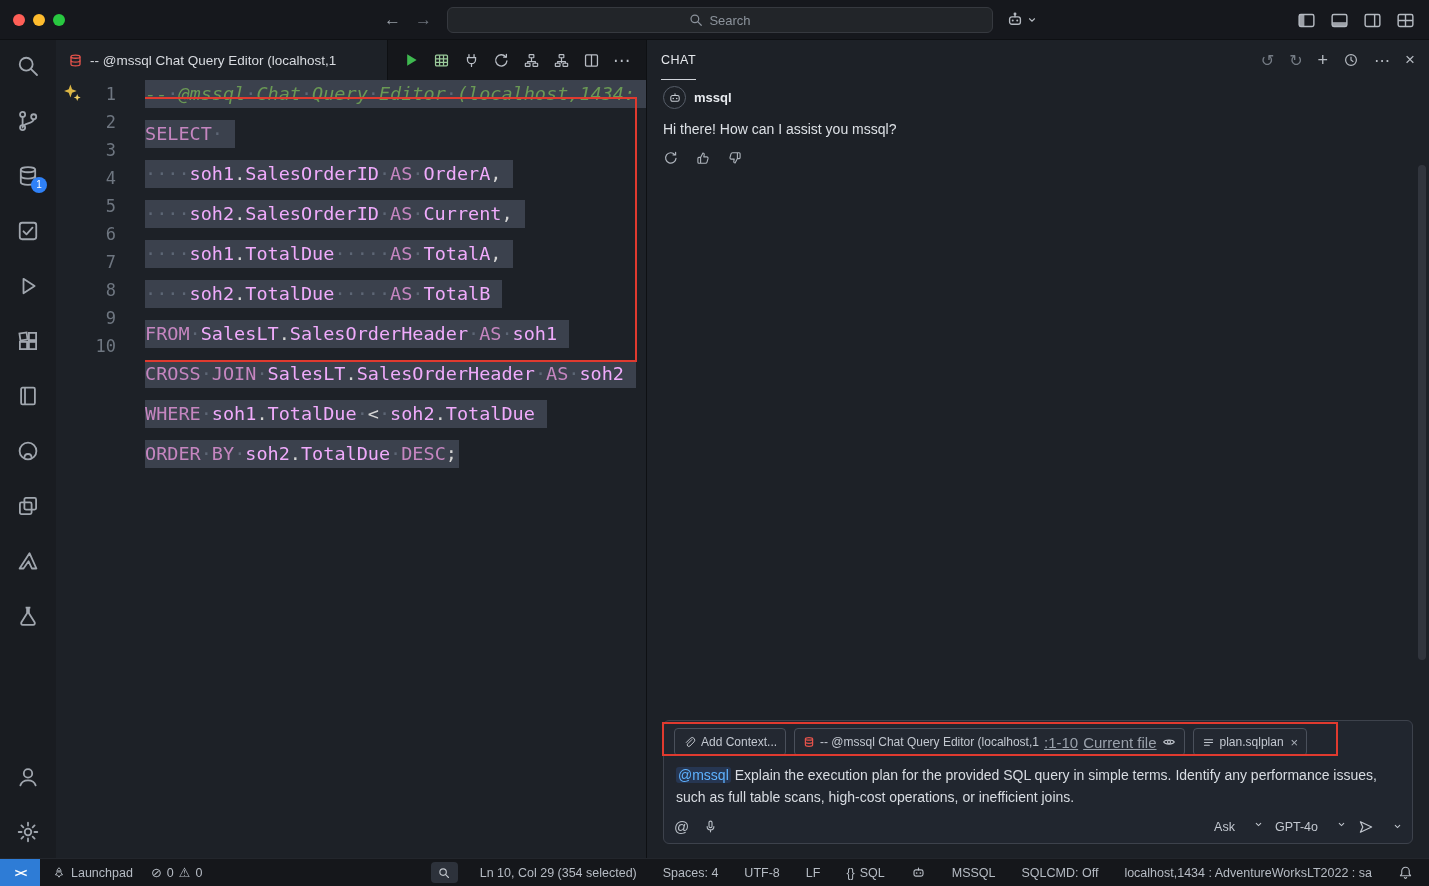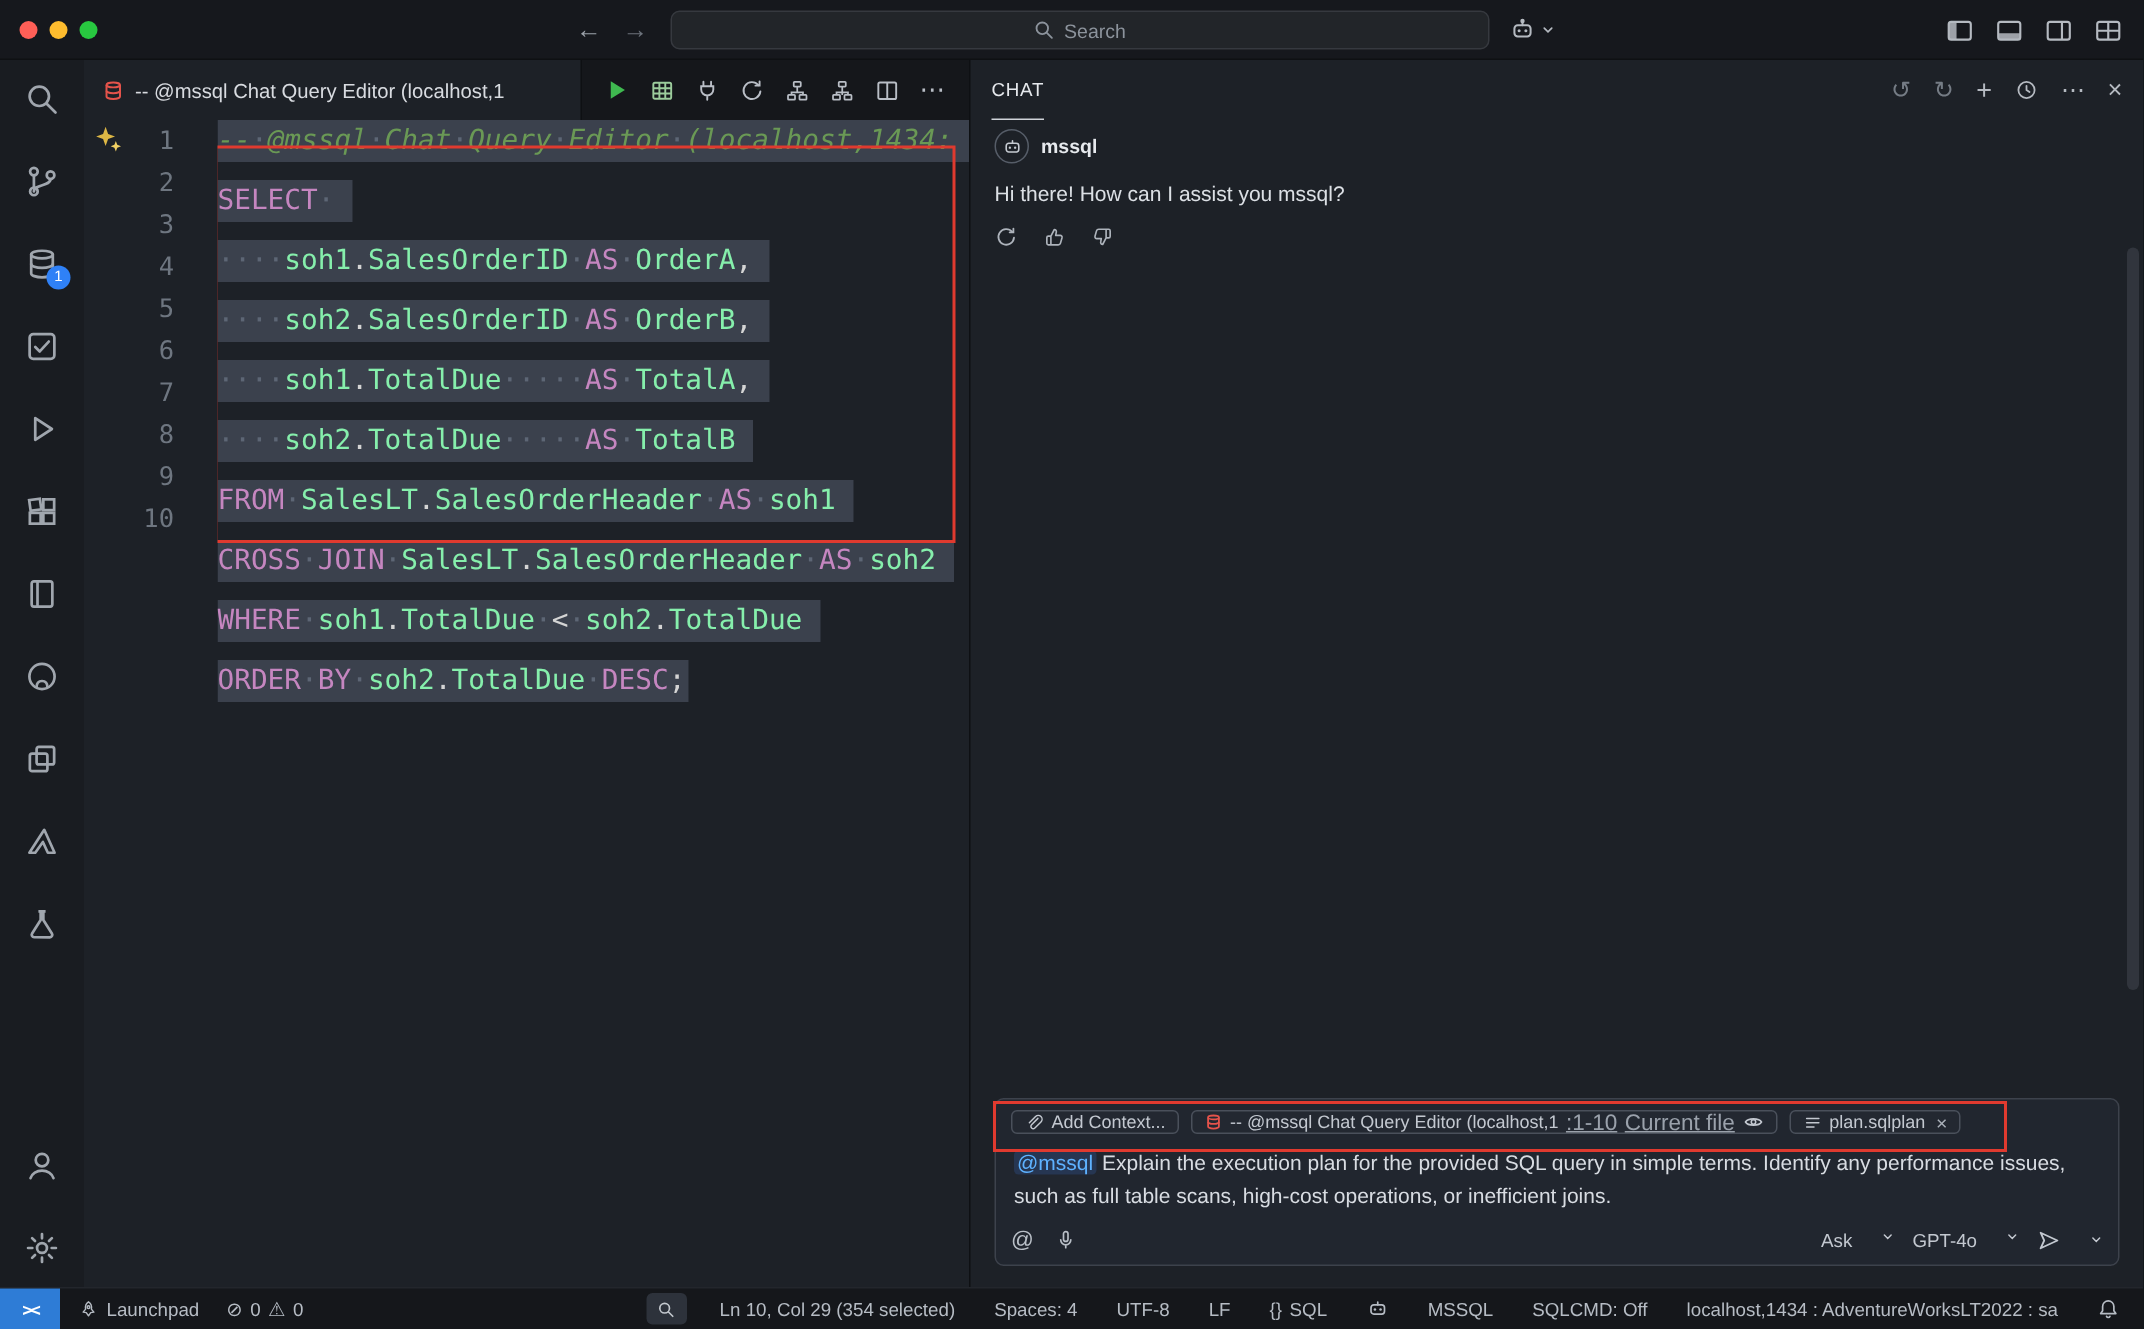--- a/index.html
+++ b/index.html
@@ -33,21 +33,21 @@
   .tabbar { height:40px; flex:none; background:#15171b; display:flex; }
   .tab { width:332px; flex:none; background:#1d2127; display:flex; align-items:center; gap:7px; padding:0 12px; border-right:1px solid #0e1013; font-size:13.5px; color:#d8dbe0; white-space:nowrap; overflow:hidden; }
   .editor-toolbar { margin-left:auto; display:flex; align-items:center; gap:13px; padding-right:16px; color:#b9bec6; }
   .editor-area { flex:1; min-height:0; display:flex; position:relative; }
   .gutter { width:89px; flex:none; position:relative; padding-right:29px; text-align:right; font-family:"DejaVu Sans Mono",monospace; font-size:17px; color:#6e7680; }
   .gutter-line { height:28px; line-height:28px; }
   .code-area { flex:1; min-width:0; position:relative; overflow:hidden; font-family:"DejaVu Sans Mono",monospace; font-size:18.5px; }
   .code-line { height:40px; line-height:28px; white-space:pre; }
   .sel { display:inline-block; background:#3b414d; padding-right:12px; }
   .sel-end { padding-right:2px; }
-  .tok-kw { color:#c586c0; } .tok-id { color:#86efac; } .tok-pun,.tok-op { color:#d4d4d4; }
+  .tok-kw { color:#c586c0; } .tok-id { color:#f0abfc; } .tok-pun,.tok-op { color:#d4d4d4; }
   .tok-cmt { color:#6a9955; font-style:italic; } .tok-ws { color:#5d6675; }
   .sparkle { position:absolute; left:6px; top:3px; }
   .anno { position:absolute; border:2px solid #e03a2f; pointer-events:none; z-index:40; }
   .anno-query { left:-2px; top:17px; width:494px; height:265px; }
 
   
   .chat-panel { flex:1; min-width:0; background:#1d2127; border-left:1px solid #0e1013; display:flex; flex-direction:column; position:relative; }
   .chat-header { height:40px; flex:none; display:flex; align-items:center; padding:0 14px; }
   .chat-title { height:100%; display:flex; align-items:center; font-size:12.5px; letter-spacing:.5px; color:#e6e9ed; border-bottom:1px solid #cfd3d9; }
   .chat-header-actions { margin-left:auto; display:flex; align-items:center; gap:15px; color:#b5bac1; font-size:16px; }
@@ -57,21 +57,21 @@
   .avatar { width:23px; height:23px; border-radius:50%; border:1px solid #565d68; display:flex; align-items:center; justify-content:center; color:#c6cbd2; }
   .msg-author { font-size:13px; font-weight:bold; color:#e7eaee; }
   .msg-text { margin-top:12px; font-size:14px; color:#dce0e5; }
   .msg-actions { margin-top:13px; display:flex; align-items:center; gap:16px; color:#adb3bb; }
   .chat-scrollbar { position:absolute; right:3px; top:125px; width:8px; height:495px; border-radius:4px; background:rgba(121,128,140,.22); }
 
   
   .chat-input-box { margin:0 16px 14px; border:1px solid #3d424c; border-radius:6px; background:#21262f; padding:7px 10px 8px; display:flex; flex-direction:column; }
   .chips-row { position:relative; display:flex; align-items:center; gap:8px; }
   .anno-chips { left:-12px; top:-6px; width:676px; height:34px; }
-  .chip { display:inline-flex; align-items:center; gap:5px; height:16px; padding:0 8px; border:1px solid #4a505b; border-radius:4px; font-size:12px; color:#c3c8d0; background:#232831; white-space:nowrap; }
+  .chip { display:inline-flex; align-items:center; gap:5px; height:28px; padding:0 8px; border:1px solid #4a505b; border-radius:4px; font-size:12px; color:#c3c8d0; background:#232831; white-space:nowrap; }
   .chip .dim { color:#9aa1ab; font-size:15px;text-decoration:underline; }
   .chip .chip-x { font-size:13px; color:#aab0b9; margin-left:2px; }
   .chat-input-text { margin:8px 2px 4px; font-size:14px; line-height:22px; color:#d8dce2; }
   .mention { color:#5eb2ff; background:rgba(59,130,246,.18); border-radius:3px; padding:0 2px; }
   .input-controls { display:flex; align-items:center; margin-top:6px; color:#b9bfc7; }
   .ctrl-left { display:flex; align-items:center; gap:14px; }
   .at-glyph { font-size:15px; }
   .ctrl-right { margin-left:auto; display:flex; align-items:center; gap:12px; font-size:12.5px; color:#c3c8d0; }
   .picker { display:inline-flex; gap:19px; }
 
@@ -319,21 +319,21 @@
             <div class="gutter-line">7</div>
             <div class="gutter-line">8</div>
             <div class="gutter-line">9</div>
             <div class="gutter-line">10</div>
           </div>
         <div class="code-area">
           <div class="anno anno-query"></div>
         <div class="code-line"><span class="sel"><span class="tok-cmt">--</span><span class="tok-ws">·</span><span class="tok-cmt">@mssql</span><span class="tok-ws">·</span><span class="tok-cmt">Chat</span><span class="tok-ws">·</span><span class="tok-cmt">Query</span><span class="tok-ws">·</span><span class="tok-cmt">Editor</span><span class="tok-ws">·</span><span class="tok-cmt">(localhost,1434:</span></span></div>
             <div class="code-line"><span class="sel"><span class="tok-kw">SELECT</span><span class="tok-ws">·</span></span></div>
             <div class="code-line"><span class="sel"><span class="tok-ws">····</span><span class="tok-id">soh1</span><span class="tok-pun">.</span><span class="tok-id">SalesOrderID</span><span class="tok-ws">·</span><span class="tok-kw">AS</span><span class="tok-ws">·</span><span class="tok-id">OrderA</span><span class="tok-pun">,</span></span></div>
-            <div class="code-line"><span class="sel"><span class="tok-ws">····</span><span class="tok-id">soh2</span><span class="tok-pun">.</span><span class="tok-id">SalesOrderID</span><span class="tok-ws">·</span><span class="tok-kw">AS</span><span class="tok-ws">·</span><span class="tok-id">OrderB</span><span class="tok-pun">,</span></span></div>
+            <div class="code-line"><span class="sel"><span class="tok-ws">····</span><span class="tok-id">soh2</span><span class="tok-pun">.</span><span class="tok-id">SalesOrderID</span><span class="tok-ws">·</span><span class="tok-kw">AS</span><span class="tok-ws">·</span><span class="tok-id">Current</span><span class="tok-pun">,</span></span></div>
             <div class="code-line"><span class="sel"><span class="tok-ws">····</span><span class="tok-id">soh1</span><span class="tok-pun">.</span><span class="tok-id">TotalDue</span><span class="tok-ws">·····</span><span class="tok-kw">AS</span><span class="tok-ws">·</span><span class="tok-id">TotalA</span><span class="tok-pun">,</span></span></div>
             <div class="code-line"><span class="sel"><span class="tok-ws">····</span><span class="tok-id">soh2</span><span class="tok-pun">.</span><span class="tok-id">TotalDue</span><span class="tok-ws">·····</span><span class="tok-kw">AS</span><span class="tok-ws">·</span><span class="tok-id">TotalB</span></span></div>
             <div class="code-line"><span class="sel"><span class="tok-kw">FROM</span><span class="tok-ws">·</span><span class="tok-id">SalesLT</span><span class="tok-pun">.</span><span class="tok-id">SalesOrderHeader</span><span class="tok-ws">·</span><span class="tok-kw">AS</span><span class="tok-ws">·</span><span class="tok-id">soh1</span></span></div>
             <div class="code-line"><span class="sel"><span class="tok-kw">CROSS</span><span class="tok-ws">·</span><span class="tok-kw">JOIN</span><span class="tok-ws">·</span><span class="tok-id">SalesLT</span><span class="tok-pun">.</span><span class="tok-id">SalesOrderHeader</span><span class="tok-ws">·</span><span class="tok-kw">AS</span><span class="tok-ws">·</span><span class="tok-id">soh2</span></span></div>
             <div class="code-line"><span class="sel"><span class="tok-kw">WHERE</span><span class="tok-ws">·</span><span class="tok-id">soh1</span><span class="tok-pun">.</span><span class="tok-id">TotalDue</span><span class="tok-ws">·</span><span class="tok-op">&lt;</span><span class="tok-ws">·</span><span class="tok-id">soh2</span><span class="tok-pun">.</span><span class="tok-id">TotalDue</span></span></div>
             <div class="code-line"><span class="sel sel-end"><span class="tok-kw">ORDER</span><span class="tok-ws">·</span><span class="tok-kw">BY</span><span class="tok-ws">·</span><span class="tok-id">soh2</span><span class="tok-pun">.</span><span class="tok-id">TotalDue</span><span class="tok-ws">·</span><span class="tok-kw">DESC</span><span class="tok-pun">;</span></span></div>
           </div>
       </div>
     </div>
 

